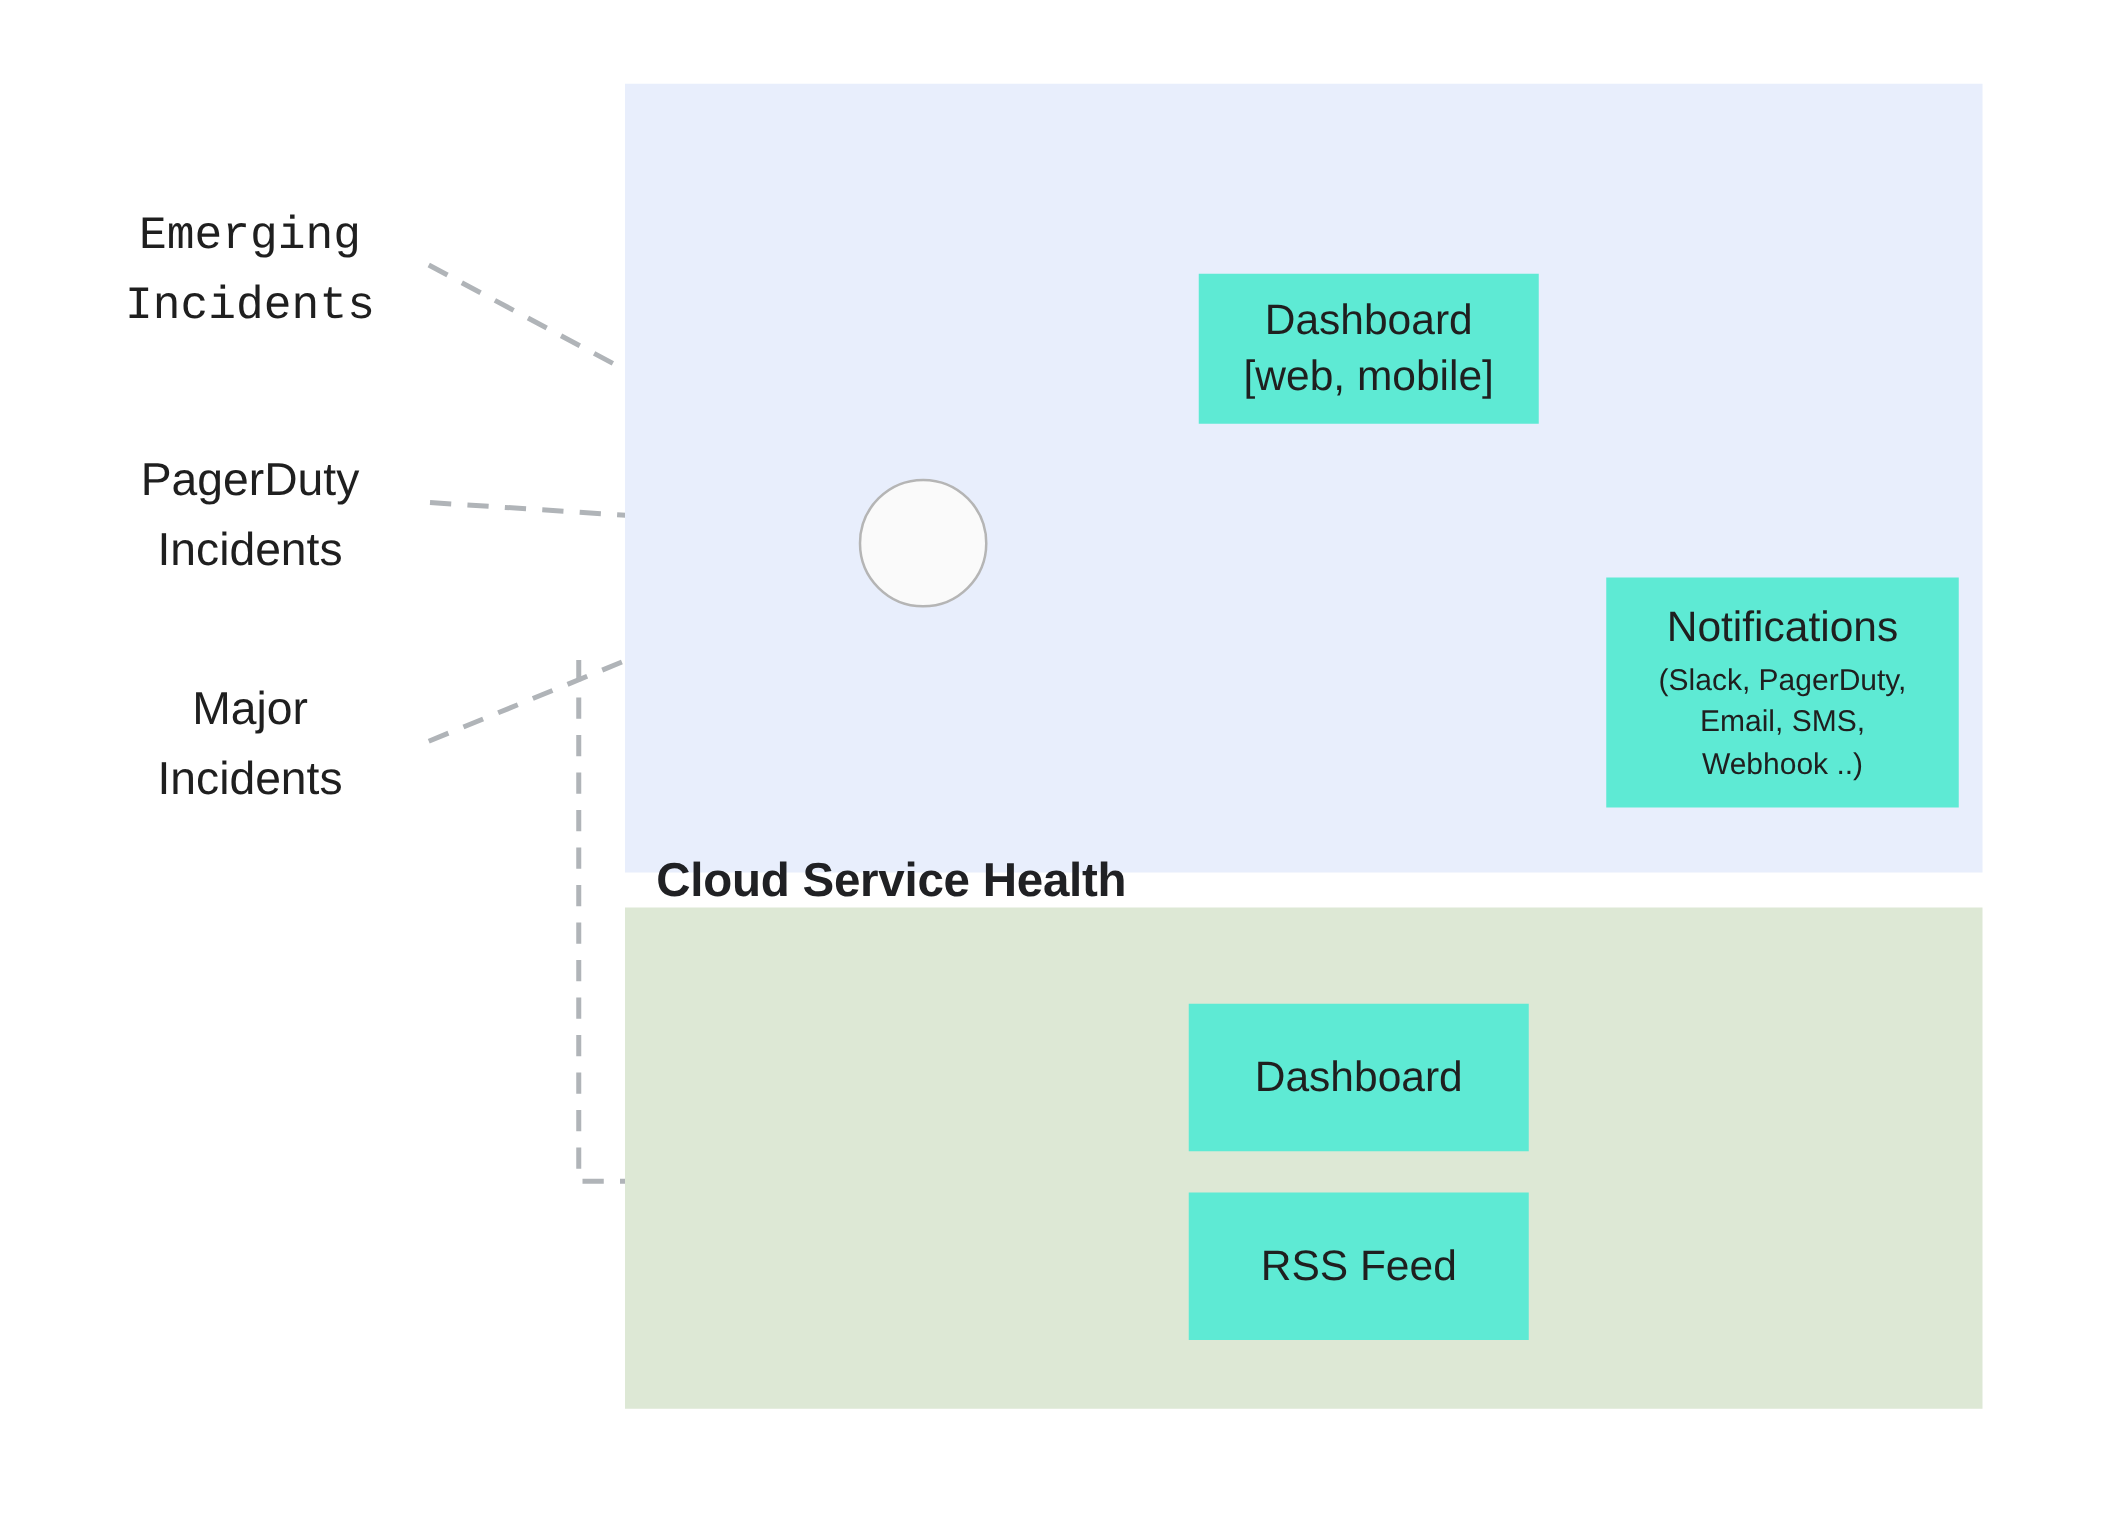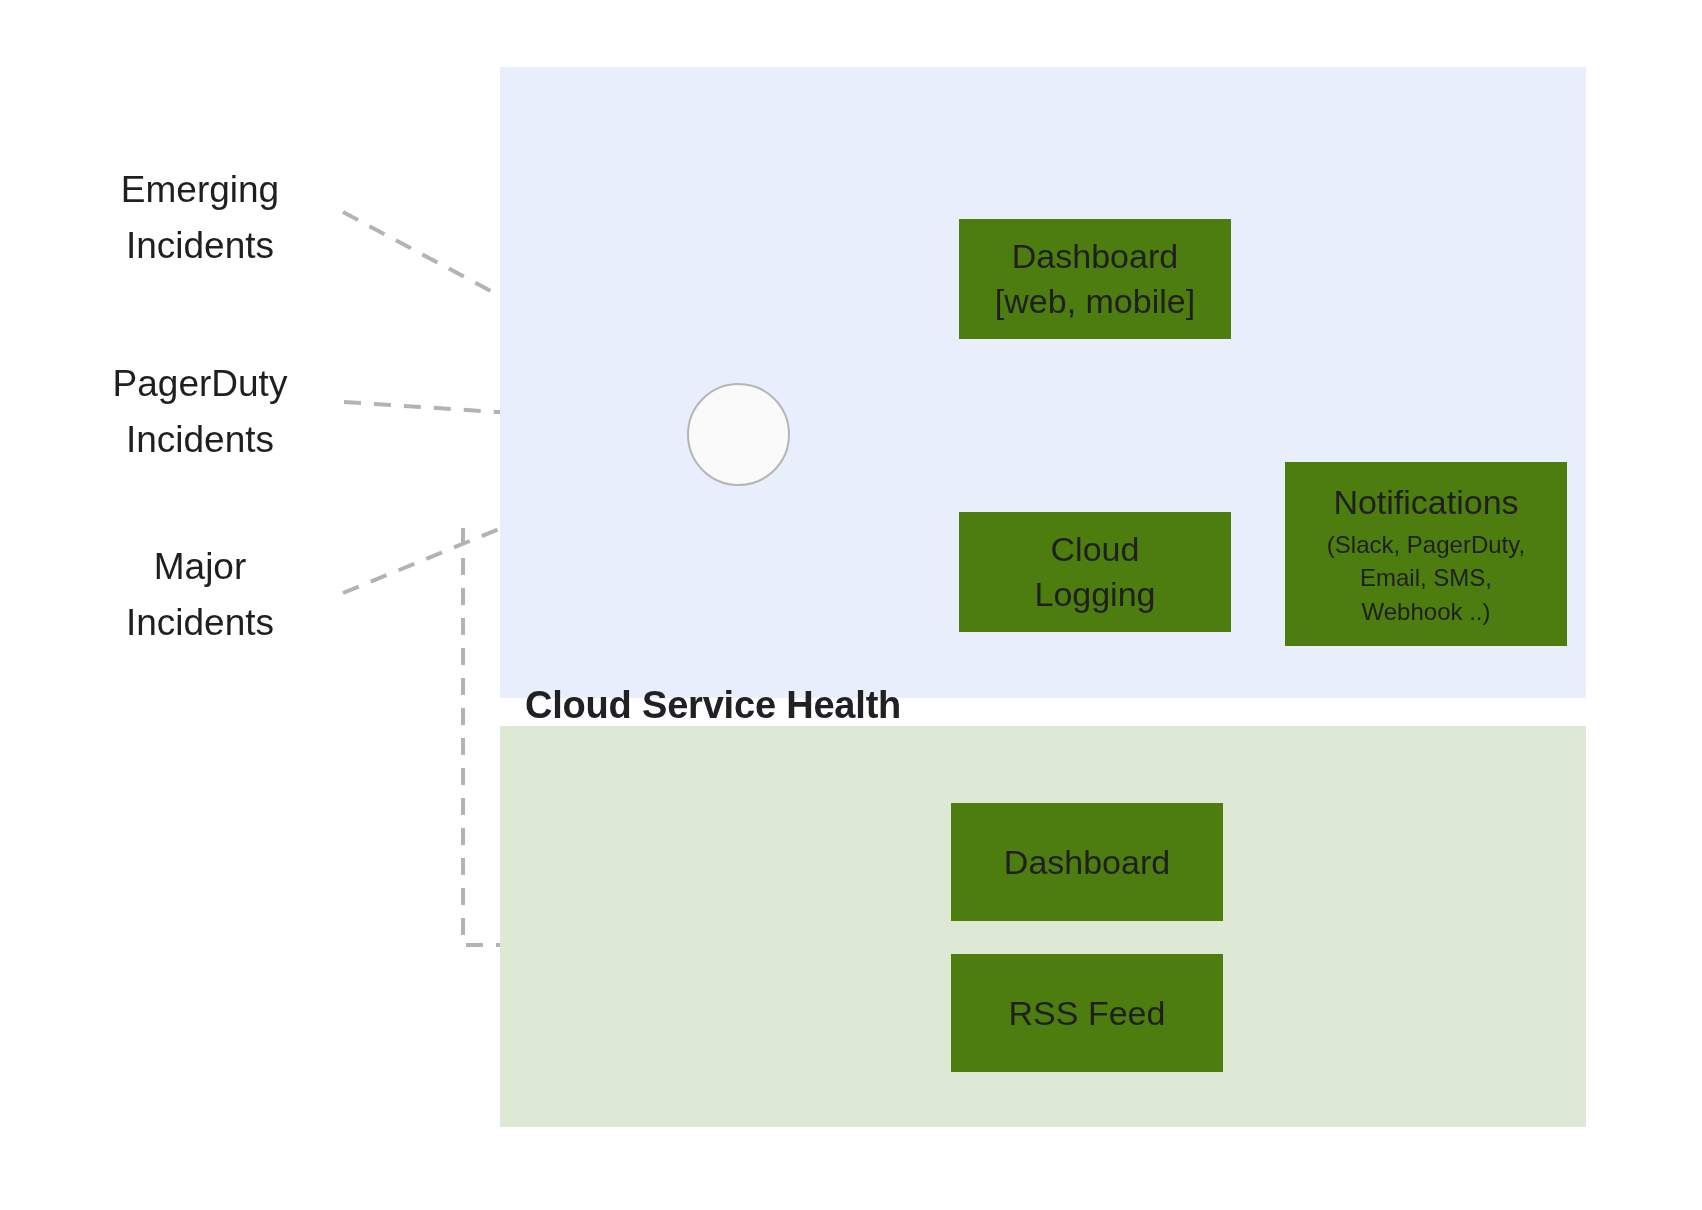--- a/index.html
+++ b/index.html
@@ -49,21 +49,21 @@
     text-align: center;
     color: #1f1f1f;
     font-size: 37px;
     line-height: 1.5;
     white-space: pre-line;
   }
 
   
   .node-box {
     position: absolute;
-    background: #4d7c0f;
+    background: #5eead4;
     color: #1f1f1f;
     display: flex;
     align-items: center;
     justify-content: center;
     text-align: center;
     line-height: 1.32;
     white-space: pre-line;
     box-sizing: border-box;
   }
 
@@ -103,40 +103,38 @@
 
     <path d="M843,435 L843,282 L941,282" fill="none" stroke="#5f6368" stroke-width="4" marker-end="url(#arrowDark)"></path>
     <path d="M843,435 L941,435" fill="none" stroke="#5f6368" stroke-width="4" marker-end="url(#arrowDark)"></path>
     <path d="M843,435 L843,580 L941,580" fill="none" stroke="#5f6368" stroke-width="4" marker-end="url(#arrowDark)"></path>
 
     <path d="M1238,580 L1285,580" fill="none" stroke="#b0b4b8" stroke-width="4" marker-end="url(#arrowLight)"></path>
 
     <path d="M965,867 L886,867 L886,1026 L965,1026" fill="none" stroke="#b5bdb8" stroke-width="3"></path>
   </svg>
 
-  <div class="src-label" style="left:40px; top:162px; width:320px;">Emerging
+  <div class="src-label" style="left:40px; top:162px; width:320px;font-family:Liberation Mono, monospace;">Emerging
 Incidents</div>
 
   <div class="src-label" style="left:40px; top:356px; width:320px;">PagerDuty
 Incidents</div>
 
   <div class="src-label" style="left:40px; top:539px; width:320px;">Major
 Incidents</div>
 
   <div class="panel blue" style="left:500px; top:67px; width:1086px; height:631px;"></div>
 
 
   <div class="hub-circle" style="left:687px; top:383px; width:103px; height:103px;"></div>
 
   <div class="node-box" style="left:959px; top:219px; width:272px; height:120px; font-size:34px;">Dashboard
 [web, mobile]</div>
 
 
-  <div class="node-box" style="left:959px; top:512px; width:272px; height:120px; font-size:34px;">Cloud
-Logging</div>
 
   <div class="node-box" style="left:1285px; top:462px; width:282px; height:184px;
               flex-direction:column; padding:0 8px;">
     <div style="font-size:34px; line-height:1.3;">Notifications</div>
     <div style="font-size:24px; line-height:1.4; white-space:pre-line; margin-top:4px;">(Slack, PagerDuty,
 Email, SMS,
 Webhook ..)</div>
   </div>
 
   <div class="panel green" style="left:500px; top:726px; width:1086px; height:401px;"></div>

